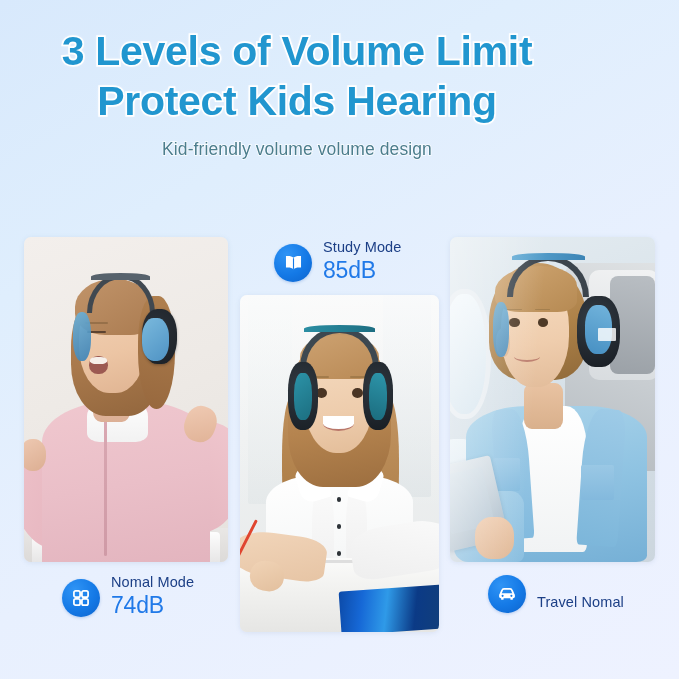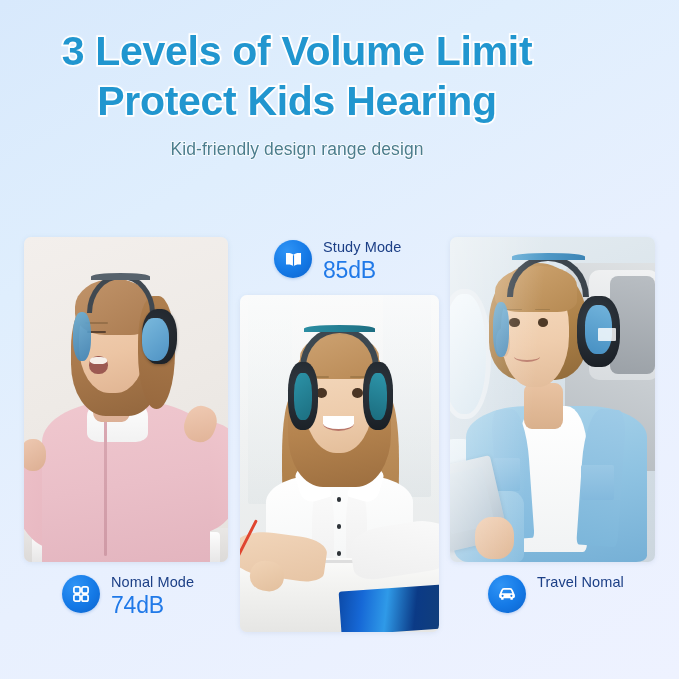--- a/index.html
+++ b/index.html
@@ -287,21 +287,21 @@
             background:linear-gradient(200deg,#72b4dc,#468fc2); border-radius:42%; }
   #t-cupLs{ left:21%; top:20%; width:8%; height:17%;
             background:linear-gradient(150deg,#6aafd8,#3f87bb); border-radius:42%; opacity:.9; }
   #t-logo { right:19%; top:28%; width:9%; height:4%;
             background:rgba(255,255,255,.82); border-radius:1px; }
 
   
   .badge {
     position: absolute;
     display: flex;
-    align-items: flex-start;
+    align-items: flex-end;
     gap: 11px;
   }
   #badge-normal { left: 62px;  top: 575px; }
   #badge-study  { left: 274px; top: 240px; }
   #badge-travel { left: 488px; top: 575px; }
 
   .badge-icon {
     width: 38px; height: 38px;
     border-radius: 50%;
     background: radial-gradient(circle at 34% 28%, #2f94f5 0%, #1479e6 55%, #0d63cc 100%);
@@ -323,21 +323,21 @@
     color: #2079e8;
     letter-spacing: -0.2px;
   }
 </style>
 </head>
 <body>
 
 <div id="header">
   <div class="title-line">3 Levels of Volume Limit</div>
   <div class="title-line">Protect Kids Hearing</div>
-  <div id="subtitle">Kid-friendly design range design</div>
+  <div id="subtitle">Kid-friendly volume volume design</div>
 </div>
 
 <div class="panel" id="panel-normal">
   <div class="scene" id="scene-normal">
     <div class="ph" id="n-floor"></div>
     <div class="ph" id="n-chair"></div>
     <div class="ph" id="n-chair2"></div>
     <div class="ph" id="n-sleeveL"></div>
     <div class="ph" id="n-sleeveR"></div>
     <div class="ph" id="n-body"></div>

